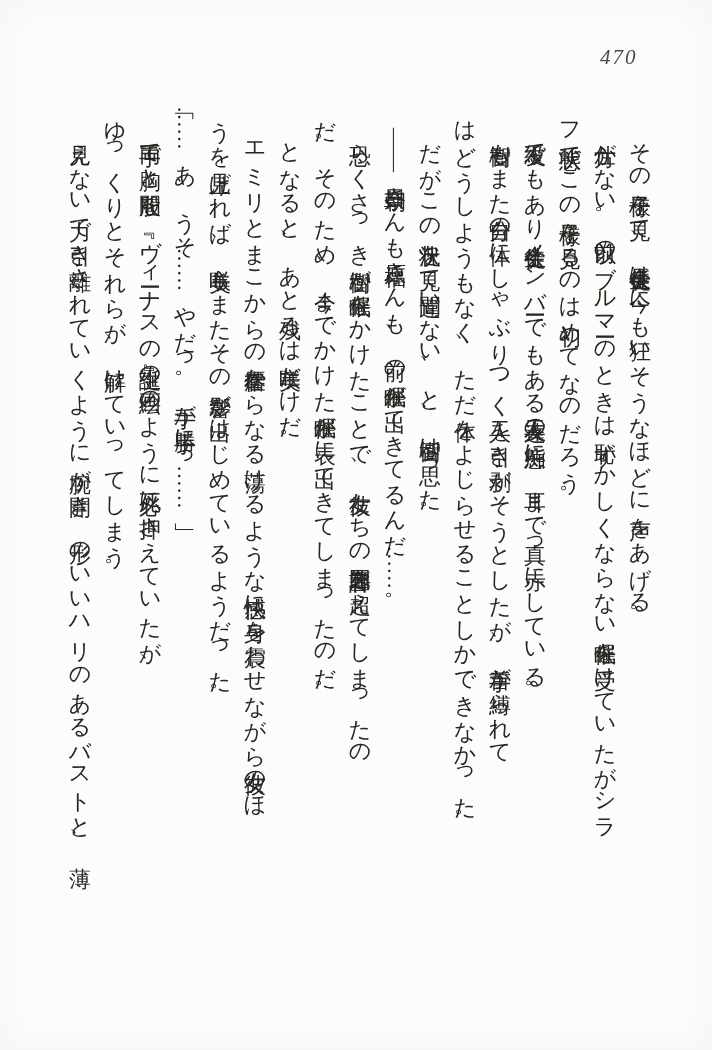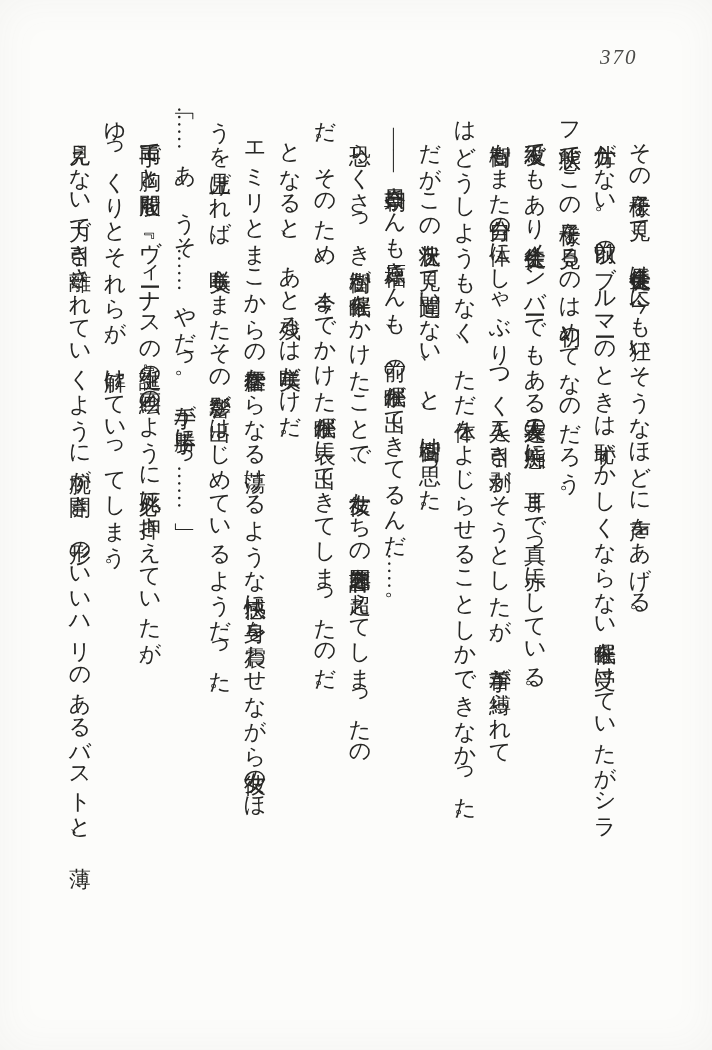--- a/index.html
+++ b/index.html
@@ -49,21 +49,21 @@
   }
   .text-line.indent {
     text-indent: 1em;        
   }
 </style>
 </head>
 <body>
 
 <div class="page"></div>
 
-<div class="page-number">370</div>
+<div class="page-number">470</div>
 
 <div class="text-block">
     <p class="text-line indent">その様子を見て、生徒会長は今にも狂いそうなほどに声をあげる。</p>
     <p class="text-line indent">仕方がない。以前のブルマーのときは恥ずかしくならない催眠を受けていたがシラ</p>
     <p class="text-line">フ状態でこの様子を見るのは初めてなのだろう。</p>
     <p class="text-line indent">級友でもあり生徒会メンバーでもある友達二人の痴態に、耳まで真っ赤にしている。</p>
     <p class="text-line indent">智樹もまた自分の体にしゃぶりつく二人を引き剥がそうとしたが、手首が縛られて</p>
     <p class="text-line">はどうしようもなく、ただ体をよじらせることしかできなかった。</p>
     <p class="text-line indent">だがこの状況を見て間違いない、と、智樹は思った。</p>
     <p class="text-line indent">――朝日奈さんも福原さんも、前の催眠が出てきてるんだ……。</p>

